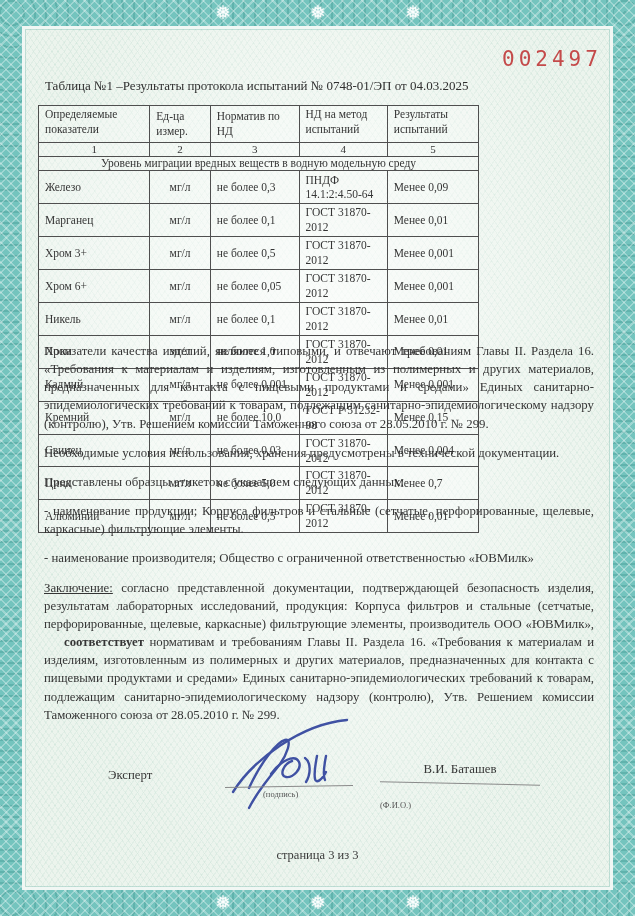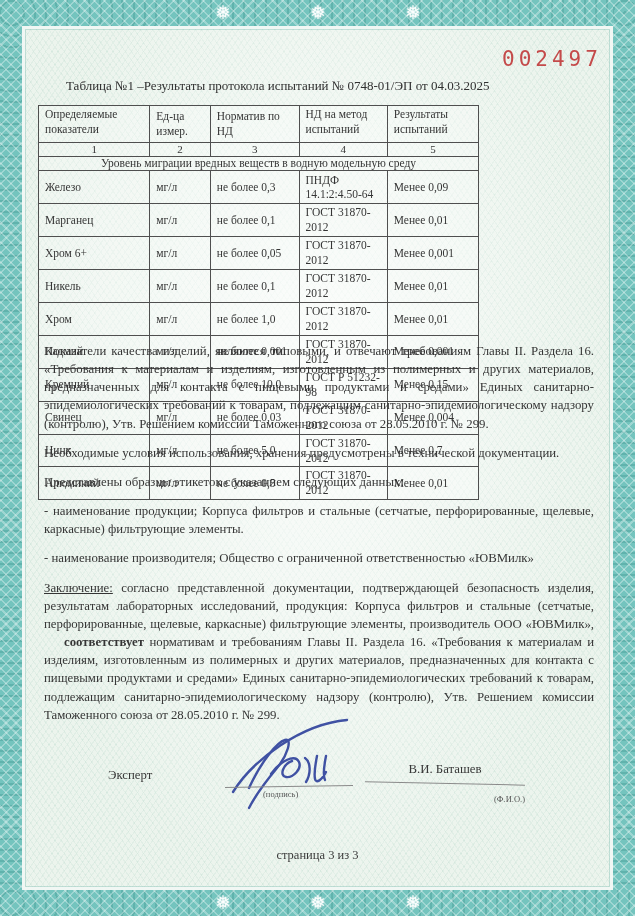--- a/index.html
+++ b/index.html
@@ -60,21 +60,20 @@
     letter-spacing: 4px;
     color: #c44a4a;
   }
 
   .doc-title {
     position: absolute;
     top: 52px; left: 23px;
     font-size: 13px;
     color: #2f2f2f;
     white-space: nowrap;
-    margin-left: 21px;
   }
 
   
   .table-wrap { position: absolute; top: 79px; left: 16px; }
   table.results {
     border-collapse: collapse;
     width: 441px;
     font-size: 11.5px;
     color: #353535;
     background: rgba(255,255,255,.25);
@@ -83,21 +82,21 @@
     border: 1px solid #4f4f4f;
     padding: 1px 6px;
     line-height: 1.3;
     vertical-align: middle;
   }
   table.results tr.head td { height: 37px; vertical-align: middle; }
   table.results tr.nums td { text-align: center; padding: 0 2px; line-height: 1.15; font-size: 11px; }
   table.results tr.section td { text-align: center; padding: 0 2px; line-height: 1.2; }
   table.results tr.data td { height: 17px; }
   table.results tr.data.tall td { height: 33px; }
-  td.c-unit { text-align: left; }
+  td.c-unit { text-align: center; }
   td.c-method { white-space: pre-line; }
 
   
   .textblock {
     position: absolute;
     top: 316px; left: 22px; width: 550px;
     font-size: 12.8px;
     line-height: 1.42;
     color: #353535;
   }
@@ -110,24 +109,24 @@
   .expert-label { position: absolute; left: 86px; top: 742px; font-size: 12.8px; }
 
   .sig-area { position: absolute; left: 203px; top: 694px; width: 128px; }
   .sig-svg { position: absolute; left: -6px; top: -4px; }
   .sig-line {
     position: absolute; top: 66px; left: 0; width: 128px;
     border-bottom: 1px solid #8a8a8a; transform: rotate(-0.8deg);
   }
   .sig-caption { position: absolute; top: 69px; left: 38px; font-size: 8.5px; color: #555; text-align: center; }
 
-  .fio-area { position: absolute; left: 343px; top: 736px; width: 160px; }
+  .fio-area { position: absolute; left: 358px; top: 736px; width: 160px; }
   .fio-name { text-align: center; font-size: 12.8px; }
   .fio-line { border-bottom: 1px solid #8a8a8a; transform: rotate(1.2deg); margin-top: 6px; }
-  .fio-caption { text-align: right; font-size: 8.5px; color: #555; margin-top: 10px; }
+  .fio-caption { text-align: left; font-size: 8.5px; color: #555; margin-top: 16px; }
 
   .page-footer {
     position: absolute; top: 822px; left: 0; width: 100%;
     text-align: center; font-size: 12.5px; color: #3a3a3a;
   }
 </style>
 </head>
 <body>
 
 <div class="page">
@@ -188,20 +187,27 @@
             <td>Менее 0,09</td>
           </tr>
           <tr class="data">
             <td>Марганец</td>
             <td class="c-unit">мг/л</td>
             <td>не более 0,1</td>
             <td class="c-method">ГОСТ 31870-2012</td>
             <td>Менее 0,01</td>
           </tr>
           <tr class="data">
+            <td>Хром 3+</td>
+            <td class="c-unit">мг/л</td>
+            <td>не более 0,5</td>
+            <td class="c-method">ГОСТ 31870-2012</td>
+            <td>Менее 0,001</td>
+          </tr>
+          <tr class="data">
             <td>Хром 6+</td>
             <td class="c-unit">мг/л</td>
             <td>не более 0,05</td>
             <td class="c-method">ГОСТ 31870-2012</td>
             <td>Менее 0,001</td>
           </tr>
           <tr class="data">
             <td>Никель</td>
             <td class="c-unit">мг/л</td>
             <td>не более 0,1</td>

